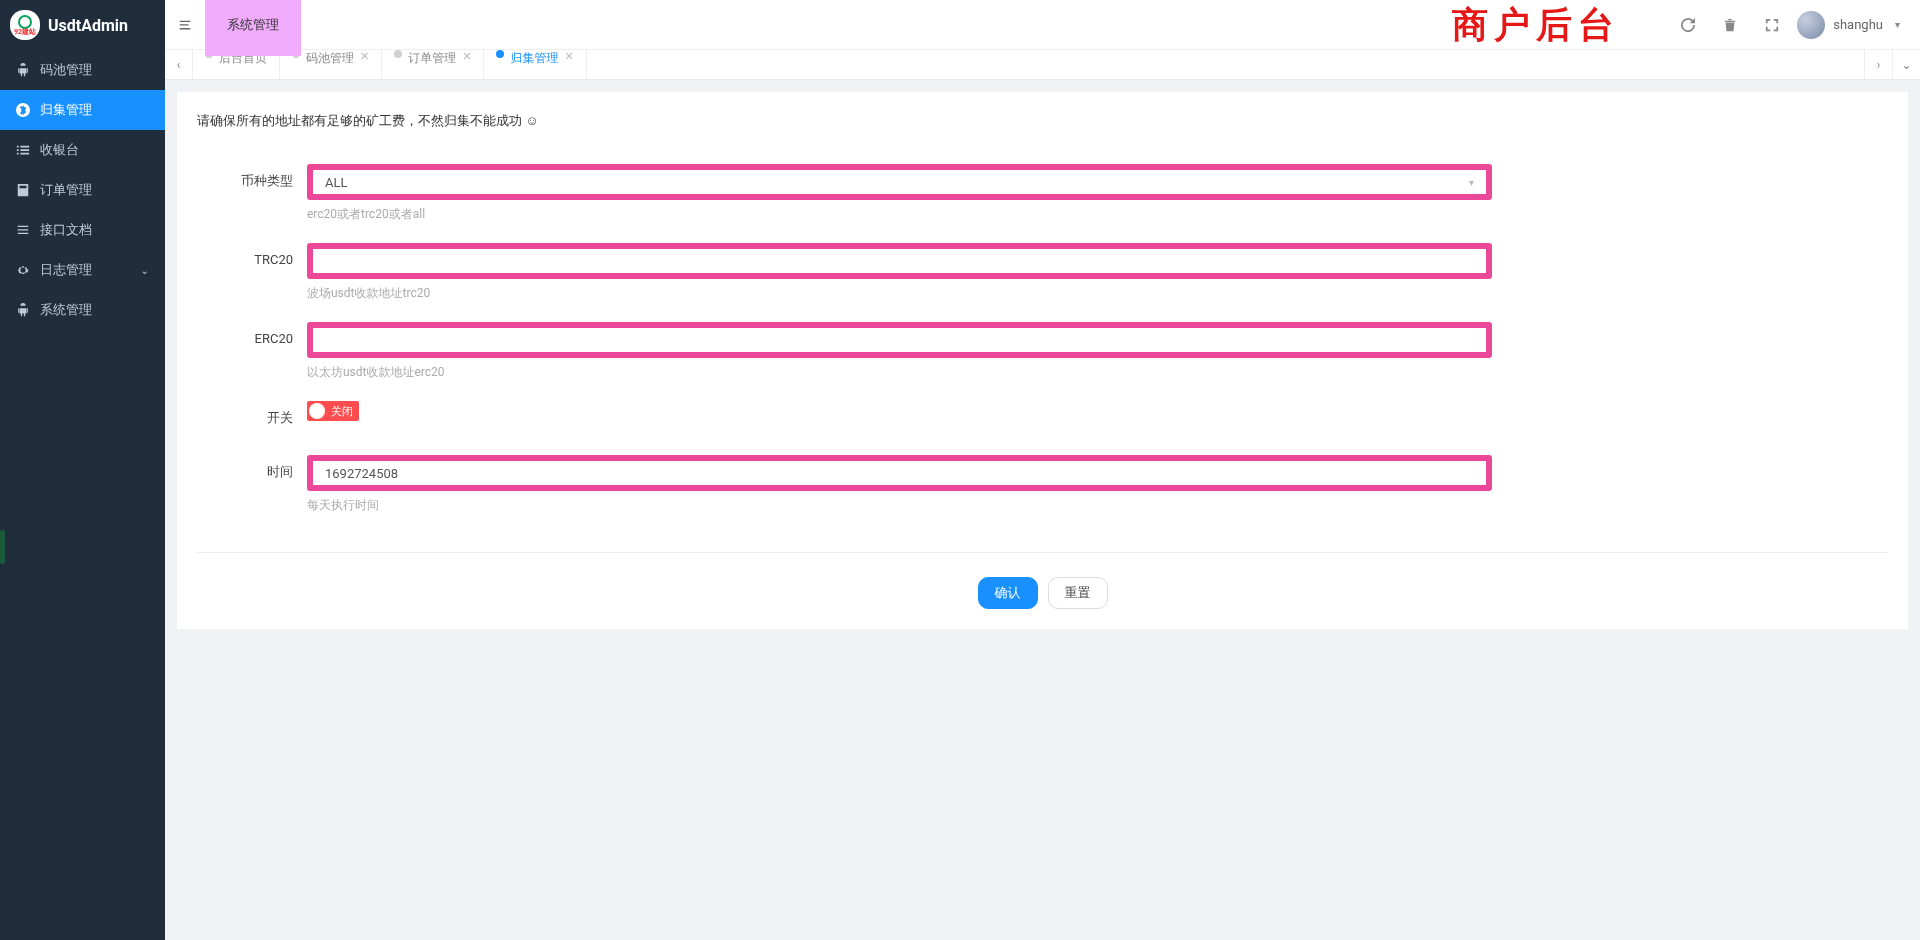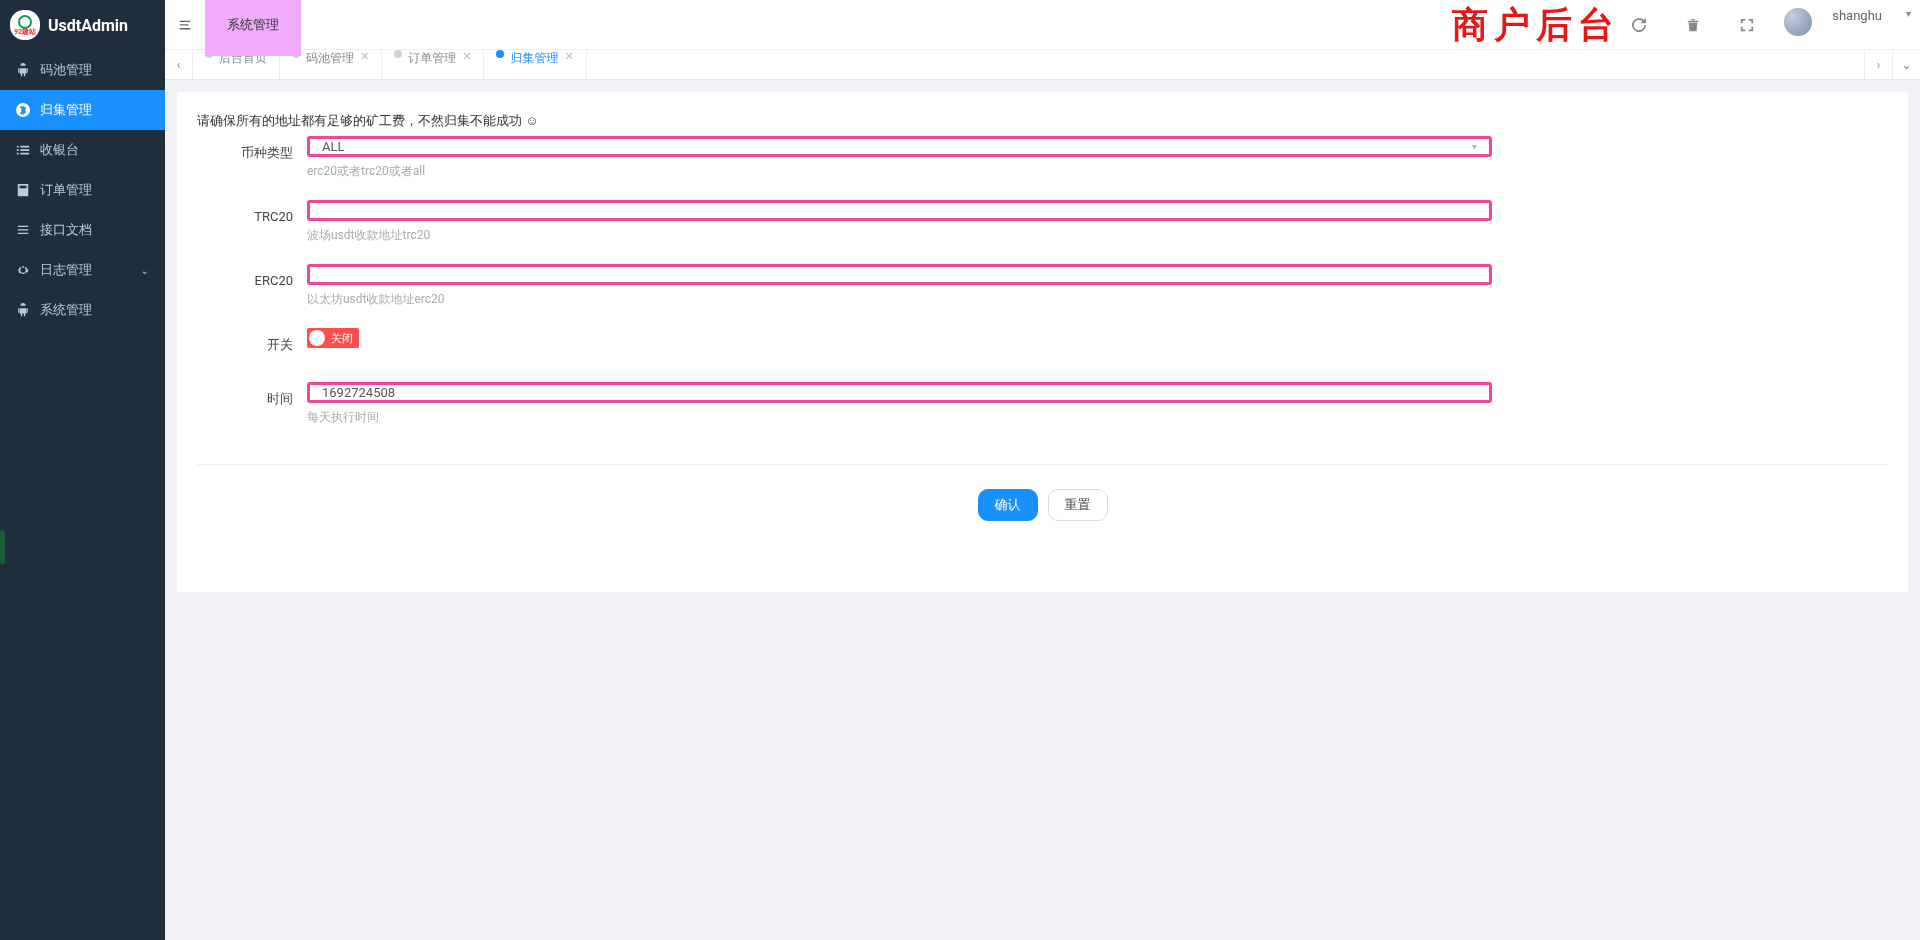--- a/index.html
+++ b/index.html
@@ -12,41 +12,41 @@
 .logo-box .txt{color:#e33;font-size:7px;font-weight:700}
 .nav-item{display:flex;align-items:center;height:40px;padding:0 16px;font-size:13px;color:#bfcbd9;cursor:pointer;gap:10px}
 .nav-item.active{background:#1890ff;color:#fff}
 .nav-item .ico{width:14px;display:inline-flex;justify-content:center}
 .nav-item .chev{margin-left:auto;font-size:10px}
 .main{flex:1;display:flex;flex-direction:column;min-width:0}
 .topbar{height:50px;background:#fff;display:flex;align-items:center;position:relative;border-bottom:1px solid #eee}
 .tb-btn{width:40px;height:50px;display:flex;align-items:center;justify-content:center;color:#666;cursor:pointer;font-size:16px}
 .tb-tab{height:62px;padding:0 22px;display:flex;align-items:center;font-size:13px;color:#333;background:#f0abfc}
 .watermark{position:absolute;right:300px;top:0;height:50px;display:flex;align-items:center;color:#e61717;font-size:36px;font-weight:700;letter-spacing:6px}
-.tb-right{margin-left:auto;display:flex;gap:20px;padding-right:9px}
+.tb-right{margin-left:auto;display:flex;align-items:center;gap:8px;padding-right:20px}
 .tb-ico{width:34px;height:34px;display:flex;align-items:center;justify-content:center;color:#888;cursor:pointer}
 .avatar{width:28px;height:28px;border-radius:50%;background:radial-gradient(circle at 30% 30%,#c8d0e0,#7a8aa8);}
 .user-name{font-size:13px;color:#666}
 .user-caret{font-size:10px;color:#888;margin-left:4px}
 .tabstrip{height:30px;background:#fff;border-bottom:1px solid #e8e8e8;display:flex;align-items:stretch;font-size:12px;color:#888}
 .ts-nav{width:28px;display:flex;align-items:center;justify-content:center;border-right:1px solid #eee;cursor:pointer}
 .ts-nav.right{border-right:none;border-left:1px solid #eee}
 .ts-tabs{flex:1;display:flex;align-items:stretch;overflow:hidden}
 .ts-tab{display:flex;align-items:flex-start;gap:6px;padding:0 12px;border-right:1px solid #eee;cursor:pointer}
 .ts-dot{width:8px;height:8px;border-radius:50%;background:#d0d0d0}
 .ts-tab.active{color:#1890ff}
 .ts-tab.active .ts-dot{background:#1890ff}
 .ts-close{font-size:11px;color:#bbb;cursor:pointer}
 .content{flex:1;padding:12px;overflow:auto}
 .card{background:#fff;padding:20px;min-height:500px}
-.notice{font-size:13px;color:#333;margin-bottom:6px;display:flex;align-items:center;gap:6px}
+.notice{font-size:13px;color:#333;margin-bottom:34px;display:flex;align-items:center;gap:6px}
 .form-row{display:flex;align-items:flex-start;margin-bottom:6px}
 .form-label{width:110px;text-align:right;padding-right:14px;font-size:13px;color:#444;line-height:34px}
 .form-ctrl{flex:1;max-width:1185px}
-.select,.input{width:100%;height:21px;border:3px solid #ec4899;border-radius:3px;padding:0 12px;font-size:13px;color:#555;background:#fff;outline:none}
+.select,.input{width:100%;height:36px;border:6px solid #ec4899;border-radius:3px;padding:0 12px;font-size:13px;color:#555;background:#fff;outline:none}
 .select{display:flex;align-items:center;justify-content:space-between;cursor:pointer}
 .sel-arrow{color:#bbb;font-size:10px}
 .help{font-size:12px;color:#aaa;margin-top:6px;margin-bottom:14px}
 .switch{width:52px;height:20px;background:#ff4d4f;border-radius:2px;position:relative;display:flex;align-items:center;justify-content:flex-end;padding:0 6px;color:#fff;font-size:11px;cursor:pointer}
 .switch::before{content:"";position:absolute;left:2px;top:2px;width:16px;height:16px;background:#fff;border-radius:50%}
 .divider{border-top:1px solid #eee;margin:24px 0}
 .actions{display:flex;justify-content:center;gap:10px}
 .btn{height:32px;padding:0 16px;border-radius:10px;font-size:13px;cursor:pointer;border:1px solid #dcdcdc;background:#fff;color:#444}
 .btn.primary{background:#1890ff;border-color:#1890ff;color:#fff}
 .scroll-mark{position:fixed;left:0;top:530px;width:5px;height:34px;background:#1a5c3a;border-radius:2px}

